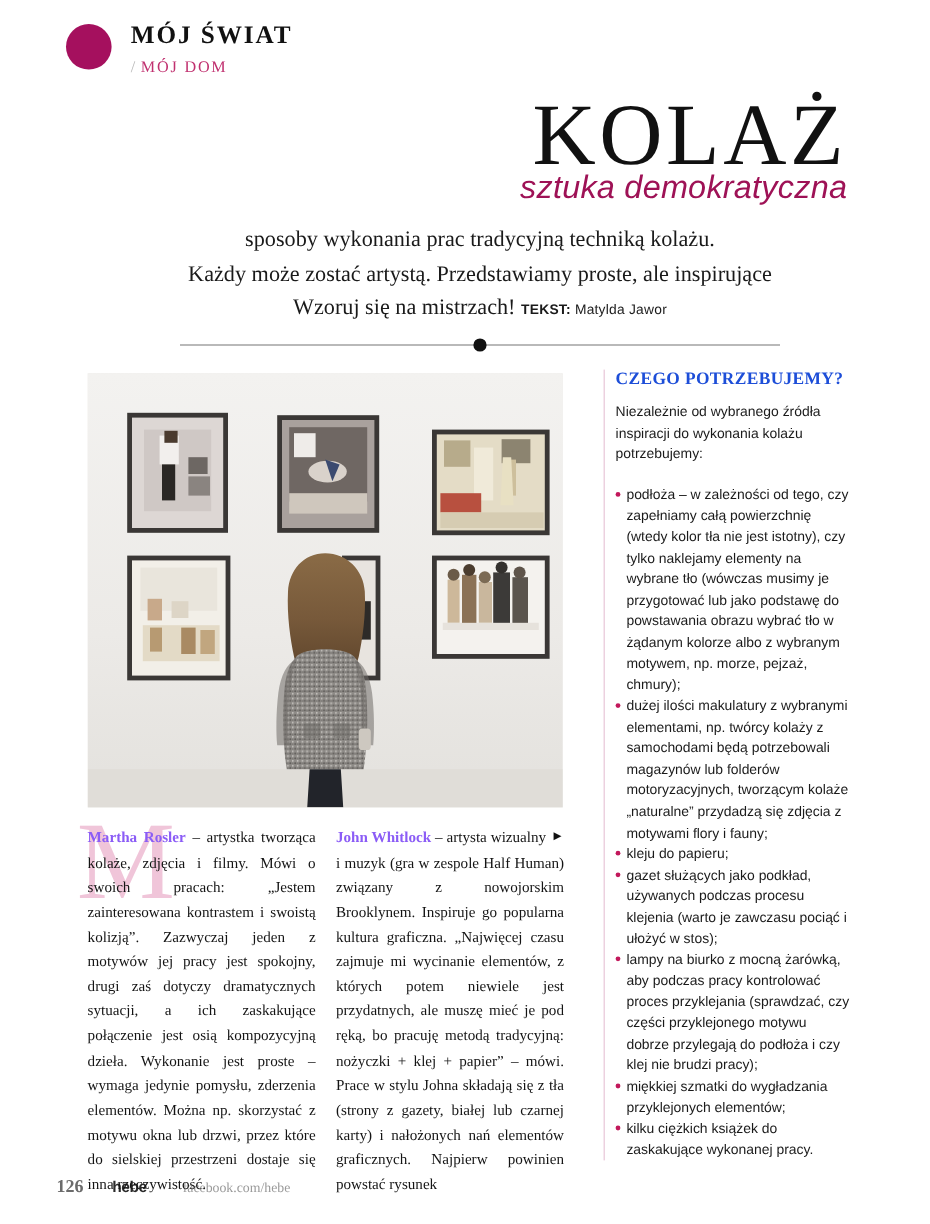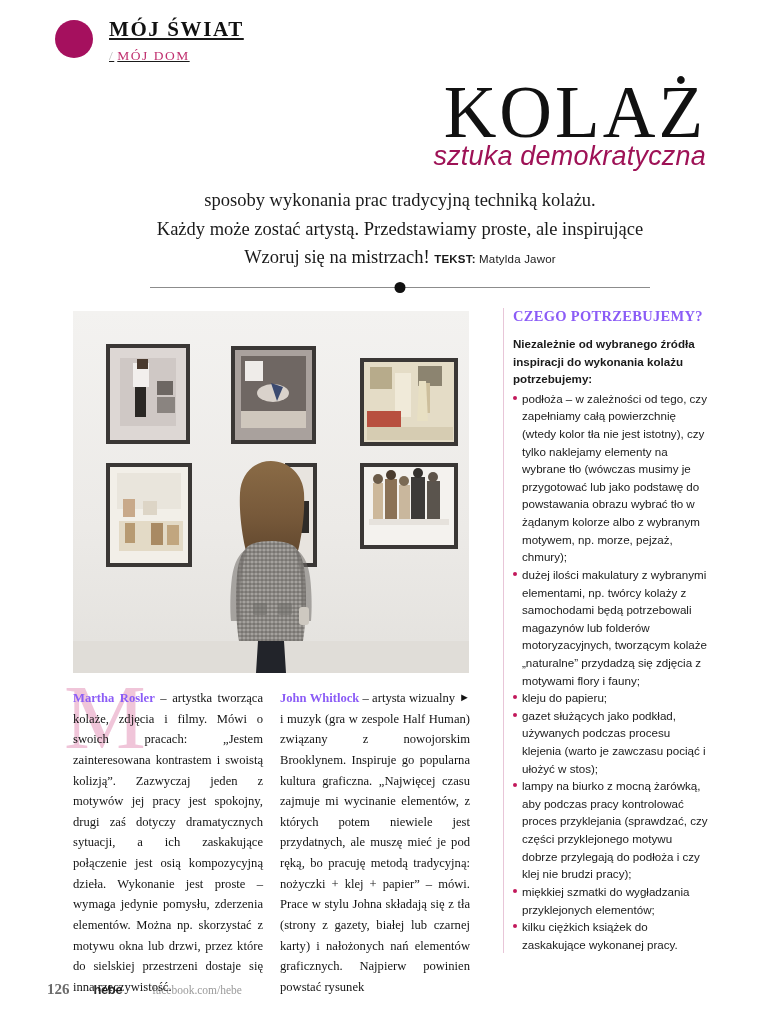--- a/index.html
+++ b/index.html
@@ -16,21 +16,20 @@
     overflow: hidden;
   }
 
   
   .masthead {
     position: absolute;
     left: 55px;
     top: 18px;
     display: flex;
     align-items: flex-start;
-    text-decoration: underline;
   }
   .brand-dot {
     width: 38px;
     height: 38px;
     border-radius: 50%;
     background: #a5105e;
     flex: 0 0 auto;
     margin-top: 2px;
   }
   .masthead-text {
@@ -148,30 +147,30 @@
     top: 308px;
     width: 196px;
     padding-left: 9px;
     border-left: 1.5px solid #e8c6d8;
   }
   .sidebar-title {
     font-family: "Liberation Serif", serif;
     font-weight: bold;
     font-size: 14.5px;
     letter-spacing: 0.3px;
-    color: #8b5cf6;
+    color: #1d4ed8;
     margin-bottom: 10px;
   }
   .sidebar-intro {
     font-family: "Liberation Sans", sans-serif;
-    font-weight: bold;
+    font-weight: normal;
     font-size: 11.6px;
     line-height: 1.52;
     color: #1a1a1a;
-    margin-bottom: 2px;
+    margin-bottom: 16px;
   }
   .sidebar-list {
     list-style: none;
     margin: 0;
     padding: 0;
   }
   .sidebar-list li {
     font-family: "Liberation Sans", sans-serif;
     font-size: 11.6px;
     line-height: 1.52;

